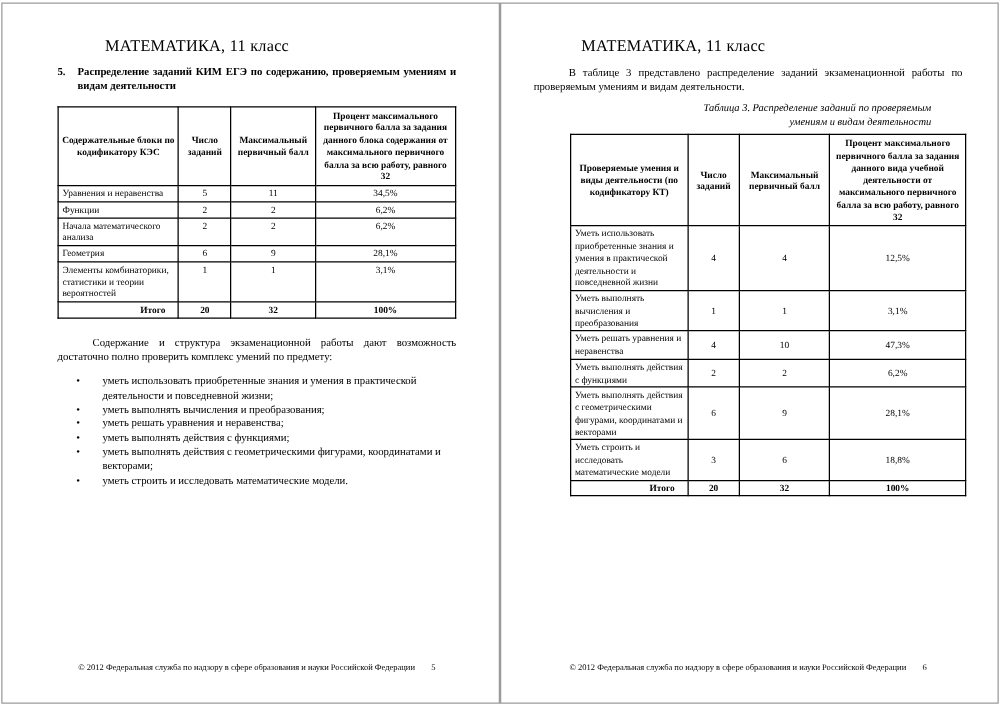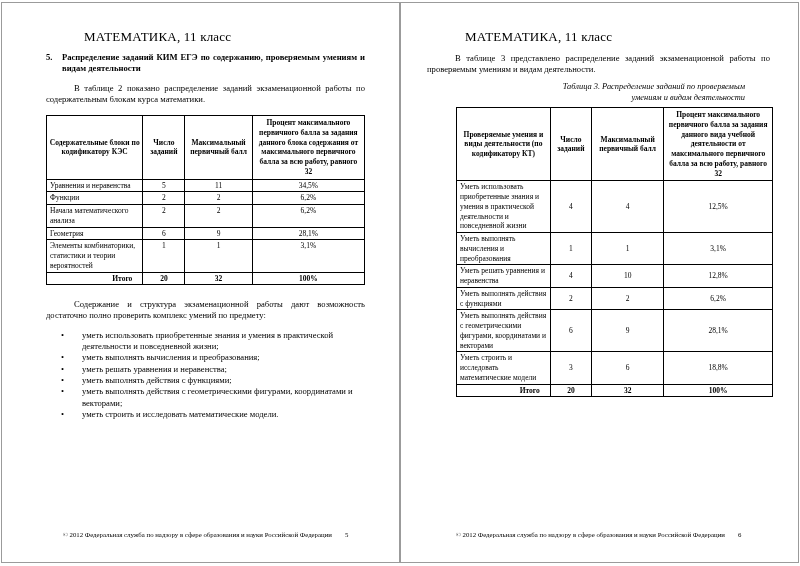--- a/index.html
+++ b/index.html
@@ -47,21 +47,20 @@
 <div class="spread">
 
   <div class="page left">
     <div class="running-head">МАТЕМАТИКА, 11 класс</div>
 
     <div class="heading">
       <span class="num">5.</span>
       <span class="txt">Распределение заданий КИМ ЕГЭ по содержанию, проверяемым умениям и видам деятельности</span>
     </div>
 
-    <div class="para">В таблице 2 показано распределение заданий экзаменационной работы по содержательным блокам курса математики.</div>
 
     <div class="caption">
     </div>
 
     <table id="table2">
       <tbody>
           <tr>
         <th class="c1-l">Содержательные блоки по кодификатору КЭС</th>
         <th class="c2-l">Число заданий</th>
         <th class="c3-l">Максимальный первичный балл</th>
@@ -168,21 +167,21 @@
       <tr>
         <td>Уметь выполнять вычисления и преобразования</td>
         <td class="num">1</td>
         <td class="num">1</td>
         <td class="num">3,1%</td>
       </tr>
       <tr>
         <td>Уметь решать уравнения и неравенства</td>
         <td class="num">4</td>
         <td class="num">10</td>
-        <td class="num">12,8%</td>
+        <td class="num">47,3%</td>
       </tr>
       <tr>
         <td>Уметь выполнять действия с функциями</td>
         <td class="num">2</td>
         <td class="num">2</td>
         <td class="num">6,2%</td>
       </tr>
       <tr>
         <td>Уметь выполнять действия с геометрическими фигурами, координатами и векторами</td>
         <td class="num">6</td>

